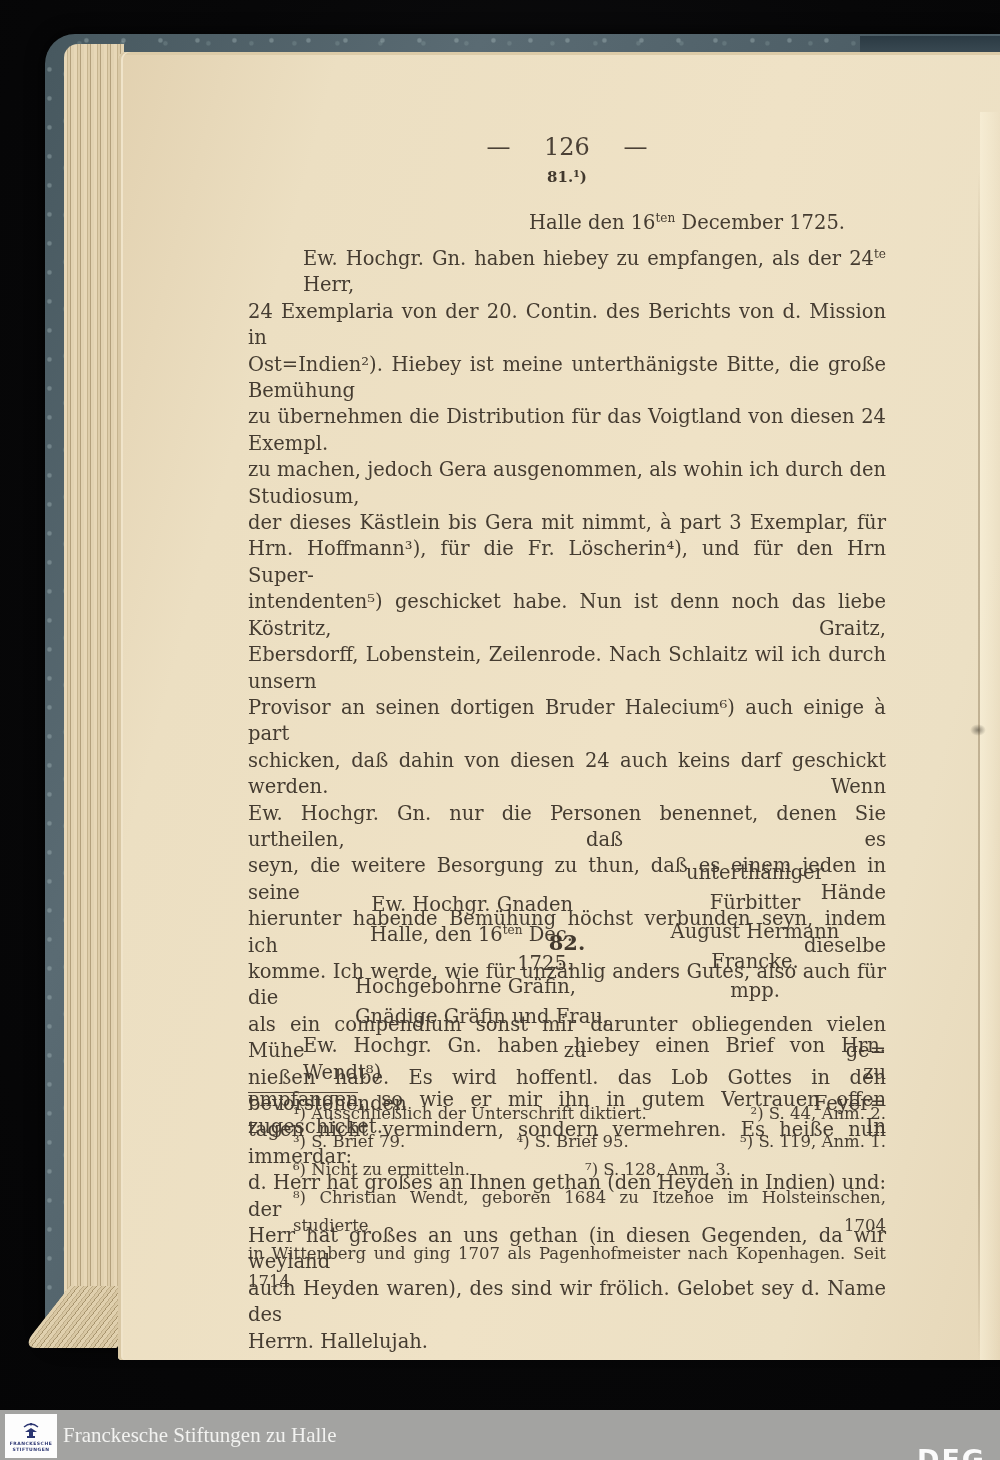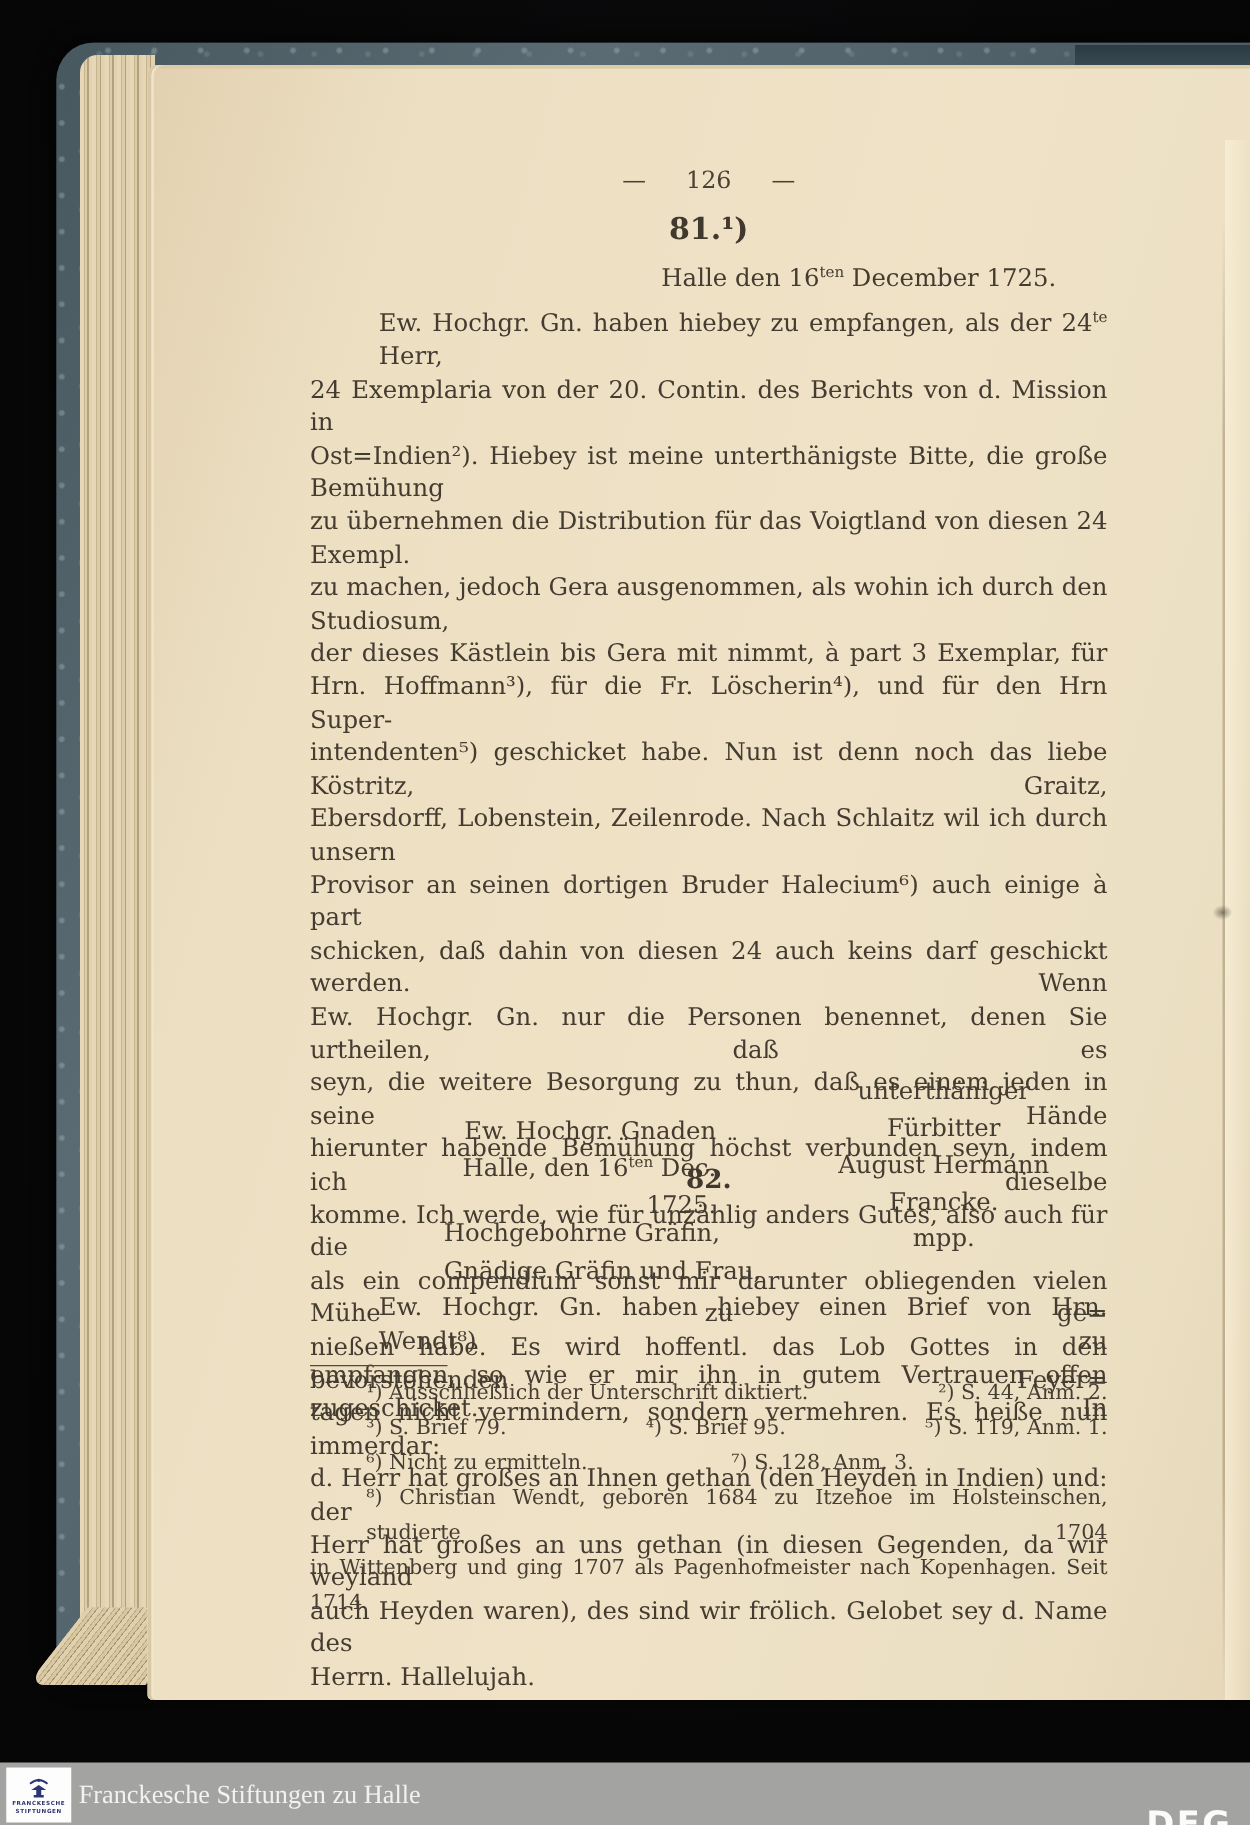--- a/index.html
+++ b/index.html
@@ -37,23 +37,23 @@
          box-shadow:inset 3px 0 0 #d9c8a5, inset 5px 0 0 #f0e4ca, inset 0 3px 0 #dccba8;}
   .crease{position:absolute;left:860px;top:120px;width:2px;height:1188px;
          background:linear-gradient(180deg,rgba(125,105,72,0),rgba(125,105,72,.38) 15%,rgba(125,105,72,.38) 85%,rgba(125,105,72,0));}
   .second-page-strip{position:absolute;left:862px;top:60px;width:20px;height:1248px;
          background:linear-gradient(90deg,rgba(255,248,226,.5),rgba(240,228,198,0));}
   .smudge{position:absolute;left:852px;top:672px;width:16px;height:12px;border-radius:50%;
          background:radial-gradient(ellipse,rgba(60,55,45,.55),rgba(60,55,45,0) 70%);}
   
   .content{position:absolute;left:130px;top:0;width:638px;color:#453c31;}
   .pagenum{position:absolute;top:81px;left:0;width:100%;text-align:center;
-         font-size:19px;word-spacing:26px;color:#4b4136;}
+         font-size:24px;word-spacing:26px;color:#4b4136;}
   .h81{position:absolute;top:116px;left:0;width:100%;text-align:center;
-         font-size:24px;font-weight:bold;color:#42392e;}
+         font-size:15px;font-weight:bold;color:#42392e;}
   .dateline{position:absolute;top:159px;left:0;width:100%;text-align:right;padding-right:41px;
          box-sizing:border-box;font-size:19.5px;}
   .body81{position:absolute;top:194px;left:0;width:100%;font-size:19.5px;line-height:26.4px;}
   .jline{text-align:justify;text-align-last:justify;white-space:normal;}
   .jline.first{padding-left:55px;box-sizing:border-box;}
   .lastline{text-align:left;}
   sup{font-size:62%;vertical-align:super;line-height:0;}
   .closing{position:absolute;top:806px;left:0;width:100%;font-size:19.5px;line-height:29.5px;}
   .closing .col-l{position:absolute;left:55px;width:270px;text-align:right;margin-top:32px;}
   .closing .col-r{position:absolute;left:392px;width:230px;text-align:center;}

